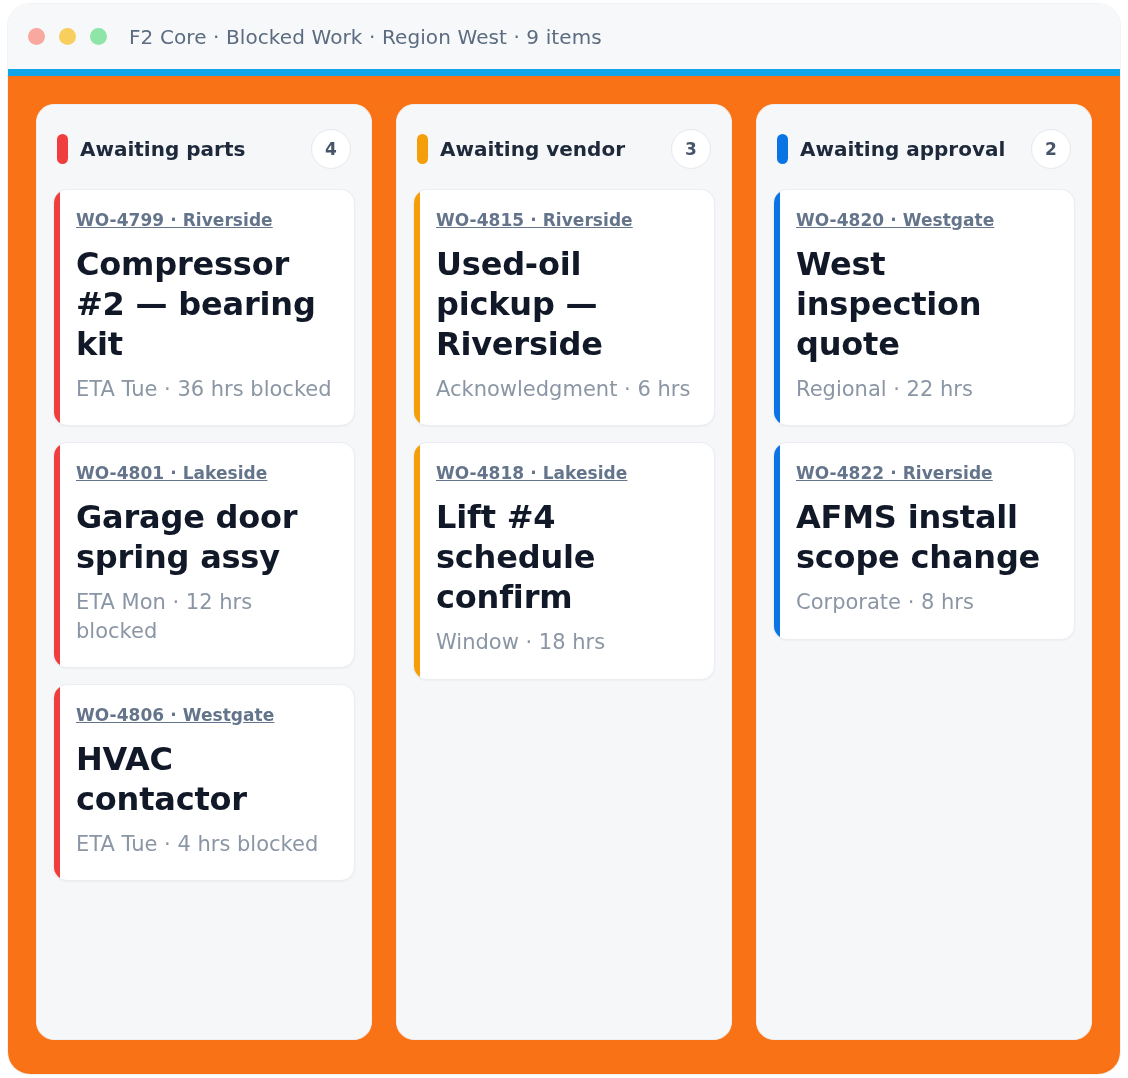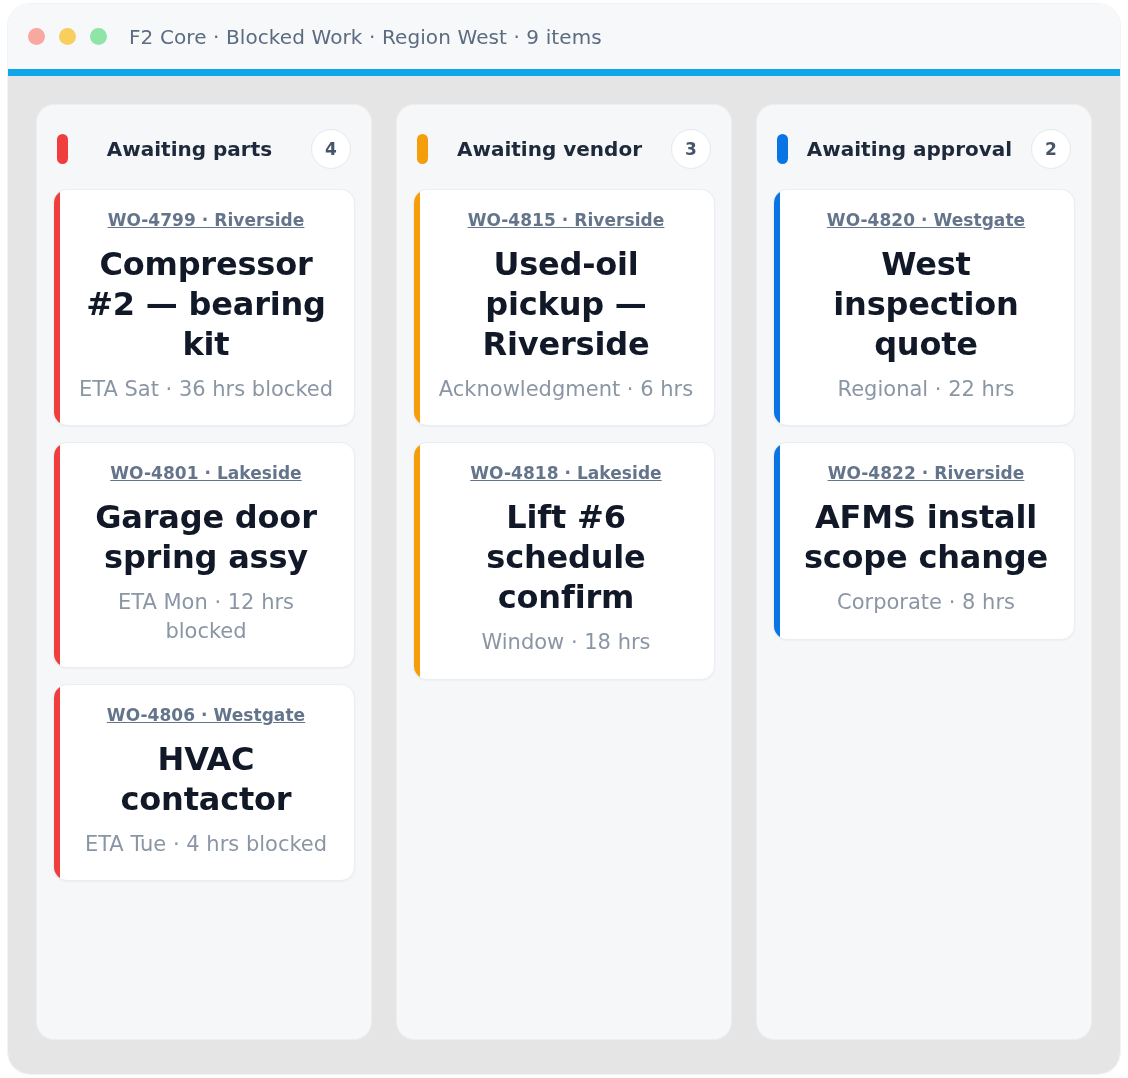--- a/index.html
+++ b/index.html
@@ -62,22 +62,21 @@
     white-space: nowrap;
   }
 
   
   .board {
     flex: 1 1 auto;
     display: flex;
     gap: 24px;
     padding: 28px 28px 34px 28px;
     box-sizing: border-box;
-    background: #e5e5e5;
-    text-align: center;
+    background: #f97316;
   }
 
   .column {
     flex: 1 1 0;
     min-width: 0;
     background: #f6f7f9;
     border: 1px solid #edeff2;
     border-radius: 18px;
     padding: 18px 16px 18px 16px;
     box-sizing: border-box;
@@ -196,21 +195,21 @@
         <span class="col-marker" style="background:#f03e3e"></span>
         <span class="col-title">Awaiting parts</span>
         <span class="col-count">4</span>
       </div>
       <div class="card-list">
 
         <div class="card">
           <span class="card-accent" style="background:#f03e3e"></span>
           <div class="card-meta">WO-4799 · Riverside</div>
           <div class="card-title">Compressor #2 — bearing kit</div>
-          <div class="card-footer">ETA Sat · 36 hrs blocked</div>
+          <div class="card-footer">ETA Tue · 36 hrs blocked</div>
         </div>
 
         <div class="card">
           <span class="card-accent" style="background:#f03e3e"></span>
           <div class="card-meta">WO-4801 · Lakeside</div>
           <div class="card-title">Garage door spring assy</div>
           <div class="card-footer">ETA Mon · 12 hrs blocked</div>
         </div>
 
         <div class="card">
@@ -234,21 +233,21 @@
         <div class="card">
           <span class="card-accent" style="background:#f59e0b"></span>
           <div class="card-meta">WO-4815 · Riverside</div>
           <div class="card-title">Used-oil pickup — Riverside</div>
           <div class="card-footer">Acknowledgment · 6 hrs</div>
         </div>
 
         <div class="card">
           <span class="card-accent" style="background:#f59e0b"></span>
           <div class="card-meta">WO-4818 · Lakeside</div>
-          <div class="card-title">Lift #6 schedule confirm</div>
+          <div class="card-title">Lift #4 schedule confirm</div>
           <div class="card-footer">Window · 18 hrs</div>
         </div>
 
       </div>
     </div>
 
     <div class="column">
       <div class="col-header">
         <span class="col-marker" style="background:#0b74e5"></span>
         <span class="col-title">Awaiting approval</span>

